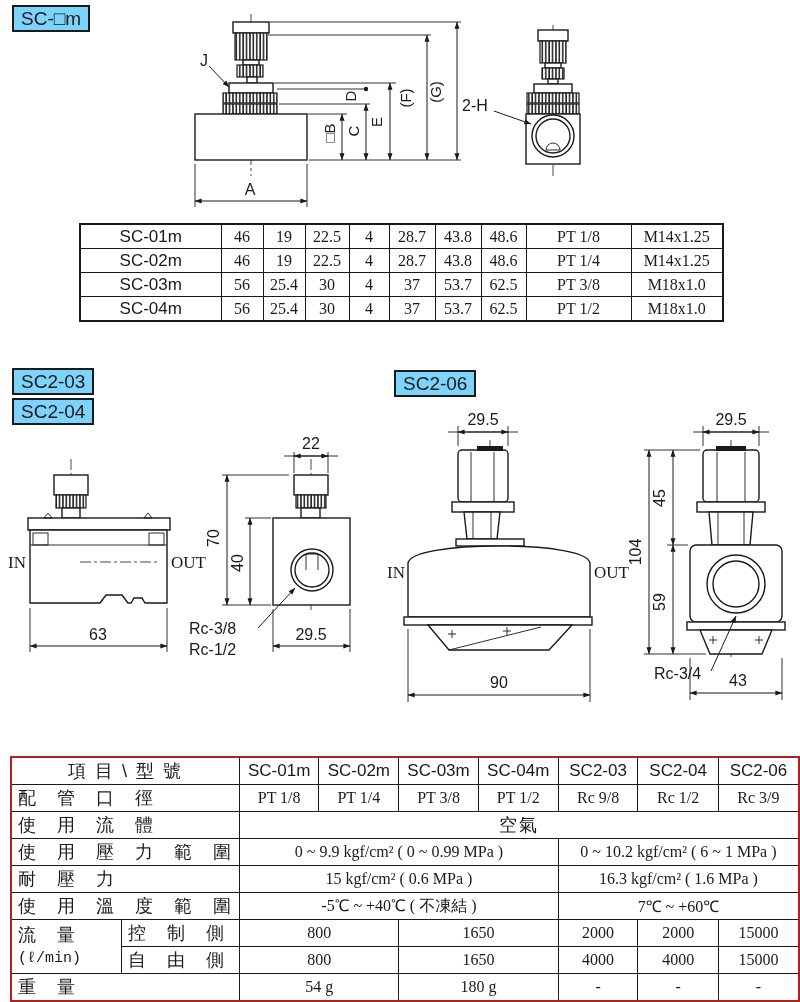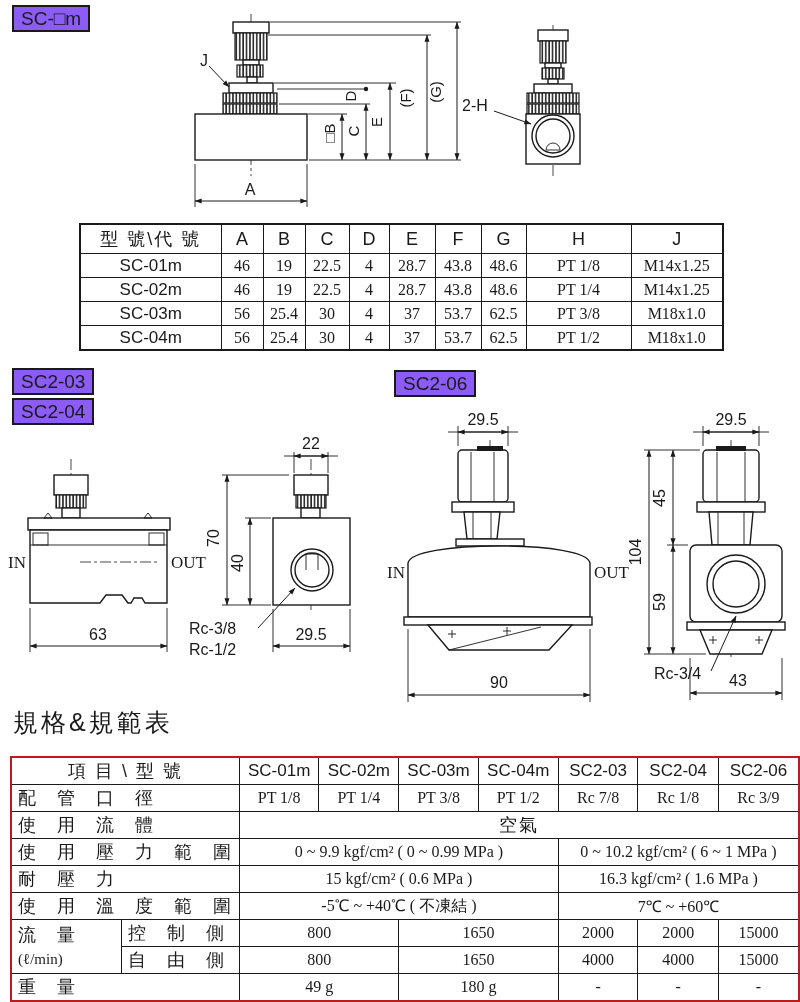--- a/index.html
+++ b/index.html
@@ -1,19 +1,19 @@
 <!DOCTYPE html>
 <html><head>
 <meta charset="utf-8">
 <style>
   html,body{margin:0;padding:0;background:#e8e8e8;}
   #page{position:relative;width:800px;height:1002px;background:#ffffff;overflow:hidden;
         font-family:"Liberation Sans",sans-serif;color:#1a1a1a;}
   
-  .tag{position:absolute;border:2px solid #1a1a1a;background:#8b5cf6;padding:0 7px;
+  .tag{position:absolute;border:2px solid #1a1a1a;background:#7dd3fc;padding:0 7px;
        font-family:"Liberation Sans",sans-serif;font-size:19px;line-height:23px;white-space:nowrap;}
   #tag-scm{left:12px;top:5px;}
   #tag-sc203{left:12px;top:368px;}
   #tag-sc204{left:12px;top:398px;}
   #tag-sc206{left:394px;top:370px;}
   
   svg{position:absolute;left:0;}
   #drawing-top{top:0;}
   #drawing-mid{top:412px;}
   .ln{stroke:#1a1a1a;stroke-width:1.4;fill:none;}
@@ -35,21 +35,21 @@
   #dim-table th{height:28px;}
   #dim-table td{height:23px;}
   #spec-table{left:10px;top:756px;border:2px solid #b91c1c;}
   #spec-table td{height:26px;}
   .cjk{font-family:"Liberation Sans",sans-serif;font-size:18px;letter-spacing:2px;}
   .cjk-label{font-family:"Liberation Sans",sans-serif;font-size:18px;letter-spacing:8px;
              text-align:left;padding-left:6px;}
   .tech{font-family:"Liberation Sans",sans-serif;font-size:17px;}
   .hdr-letter{font-family:"Liberation Sans",sans-serif;font-size:18px;}
   .val{font-family:"Liberation Serif",serif;font-size:16px;}
-  .unit{font-family:Liberation Serif, serif;font-size:15px;letter-spacing:0;}
+  .unit{font-family:Liberation Mono, monospace;font-size:15px;letter-spacing:0;}
   #spec-title{position:absolute;left:13px;top:706px;font-size:25px;letter-spacing:3px;
               font-family:"Liberation Sans",sans-serif;}
   .flow-cell div{line-height:24px;}
 </style>
 </head>
 <body>
 
 <div id="page">
 
   <div class="tag" id="tag-scm">SC-□m</div>
@@ -136,32 +136,20 @@
         <col style="width:42px">
         <col style="width:44px">
       <col style="width:40px">
         <col style="width:46px">
         <col style="width:46px">
         <col style="width:45px">
       <col style="width:105px">
         <col style="width:92px">
     </colgroup>
     <tbody>
-        <tr>
-      <th class="cjk">型 號\代 號</th>
-      <th class="hdr-letter">A</th>
-      <th class="hdr-letter">B</th>
-      <th class="hdr-letter">C</th>
-      <th class="hdr-letter">D</th>
-      <th class="hdr-letter">E</th>
-      <th class="hdr-letter">F</th>
-      <th class="hdr-letter">G</th>
-      <th class="hdr-letter">H</th>
-      <th class="hdr-letter">J</th>
-    </tr>
     <tr>
       <td class="tech">SC-01m</td>
       <td class="val">46</td>
       <td class="val">19</td>
       <td class="val">22.5</td>
       <td class="val">4</td>
       <td class="val">28.7</td>
       <td class="val">43.8</td>
       <td class="val">48.6</td>
       <td class="val">PT 1/8</td>
@@ -342,21 +330,20 @@
     </g>
 
     <defs>
       <pattern id="kn2" width="3.4" height="6" patternUnits="userSpaceOnUse">
         <rect width="3.4" height="6" fill="#ffffff"></rect>
         <rect x="1" width="1.5" height="6" fill="#1a1a1a"></rect>
       </pattern>
     </defs>
   </svg>
 
-  <div id="spec-title">規格&amp;規範表</div>
 
   <table id="spec-table">
     <colgroup>
       <col style="width:104px">
         <col style="width:101px">
       <col style="width:82px">
         <col style="width:83px">
         <col style="width:82px">
         <col style="width:83px">
       <col style="width:82px">
@@ -373,22 +360,22 @@
       <td class="tech">SC2-03</td>
       <td class="tech">SC2-04</td>
       <td class="tech">SC2-06</td>
     </tr>
     <tr>
       <td colspan="2" class="cjk-label">配 管 口 徑</td>
       <td class="val">PT 1/8</td>
       <td class="val">PT 1/4</td>
       <td class="val">PT 3/8</td>
       <td class="val">PT 1/2</td>
-      <td class="val">Rc 7/8</td>
-      <td class="val">Rc 1/8</td>
+      <td class="val">Rc 9/8</td>
+      <td class="val">Rc 1/2</td>
       <td class="val">Rc 3/9</td>
     </tr>
     <tr>
       <td colspan="2" class="cjk-label">使 用 流 體</td>
       <td colspan="7" class="cjk">空氣</td>
     </tr>
     <tr>
       <td colspan="2" class="cjk-label">使 用 壓 力 範 圍</td>
       <td colspan="4" class="val">0 ~ 9.9 kgf/cm² ( 0 ~ 0.99 MPa )</td>
       <td colspan="3" class="val">0 ~ 10.2 kgf/cm² ( 6 ~ 1 MPa )</td>
@@ -418,21 +405,21 @@
     <tr>
       <td class="cjk-label">自 由 側</td>
       <td colspan="2" class="val">800</td>
       <td colspan="2" class="val">1650</td>
       <td class="val">4000</td>
       <td class="val">4000</td>
       <td class="val">15000</td>
     </tr>
     <tr>
       <td colspan="2" class="cjk-label">重 量</td>
-      <td colspan="2" class="val">49 g</td>
+      <td colspan="2" class="val">54 g</td>
       <td colspan="2" class="val">180 g</td>
       <td class="val">-</td>
       <td class="val">-</td>
       <td class="val">-</td>
     </tr>
   </tbody>
     </table>
 
 </div>
 

